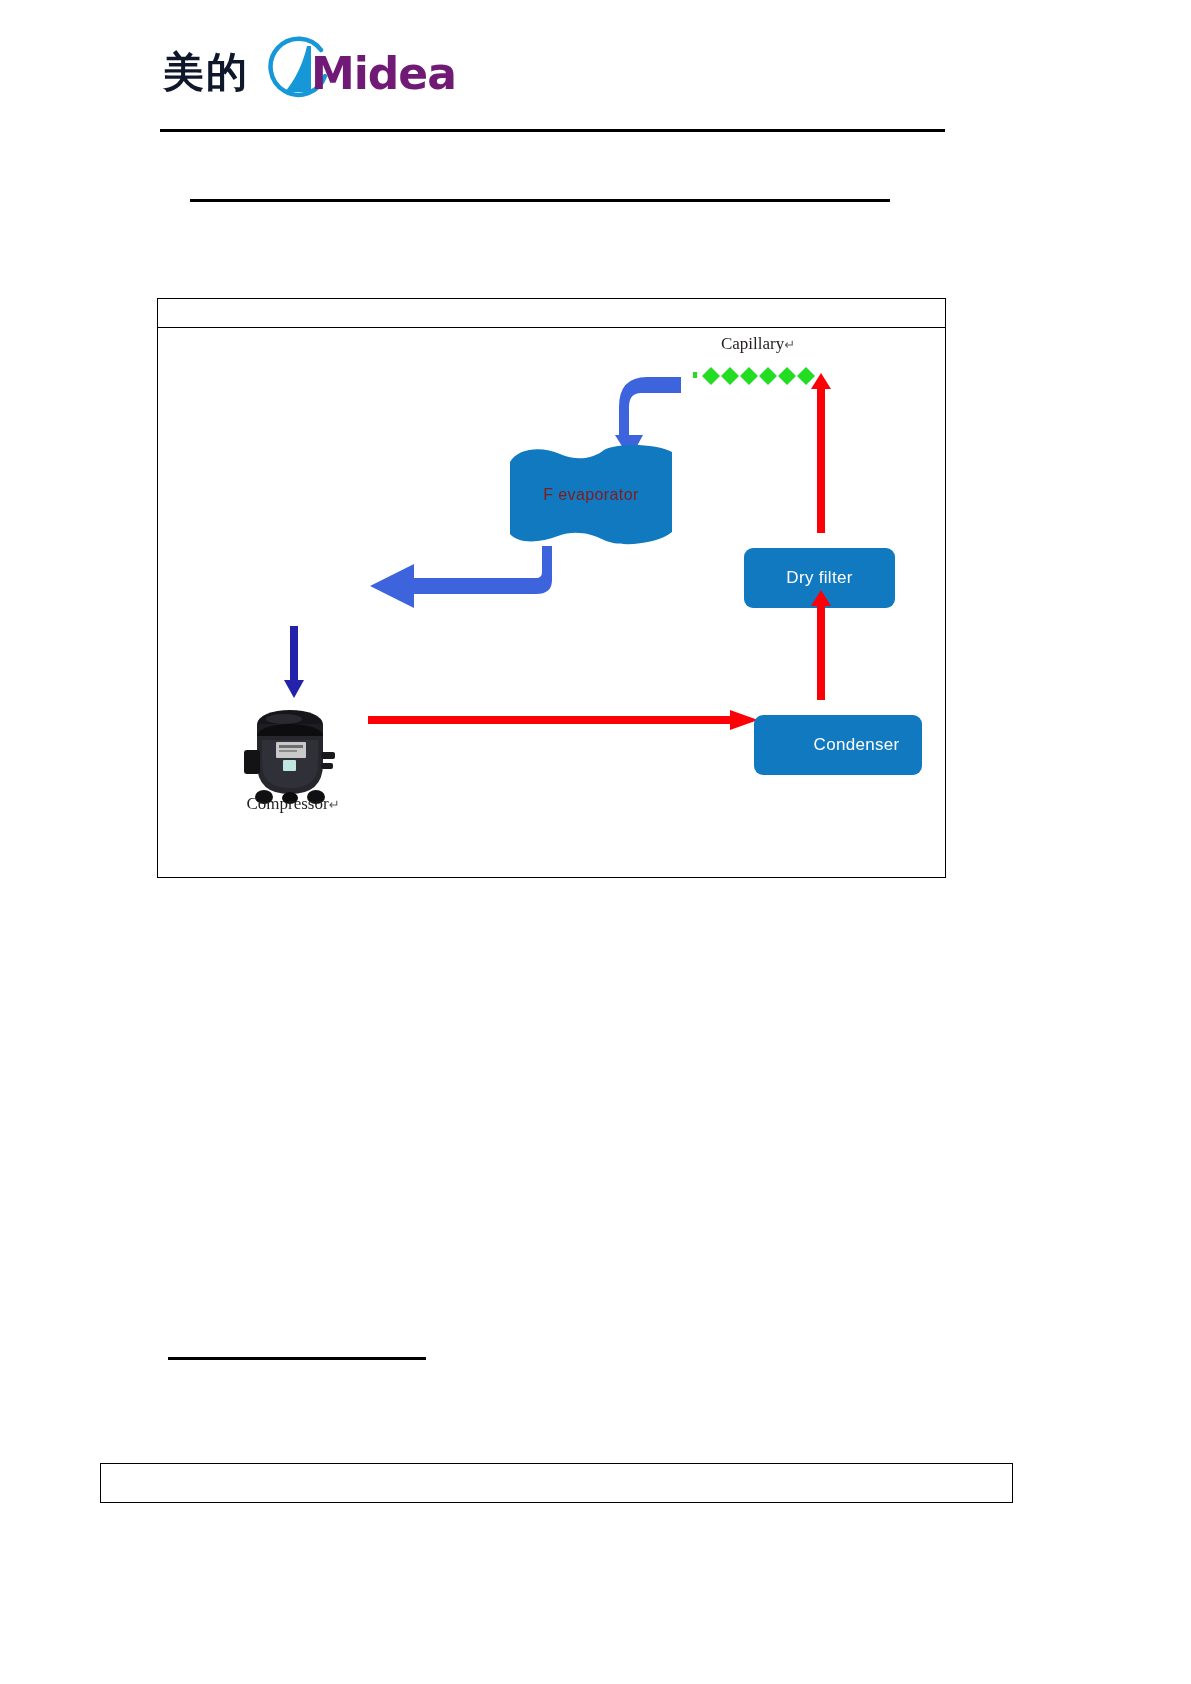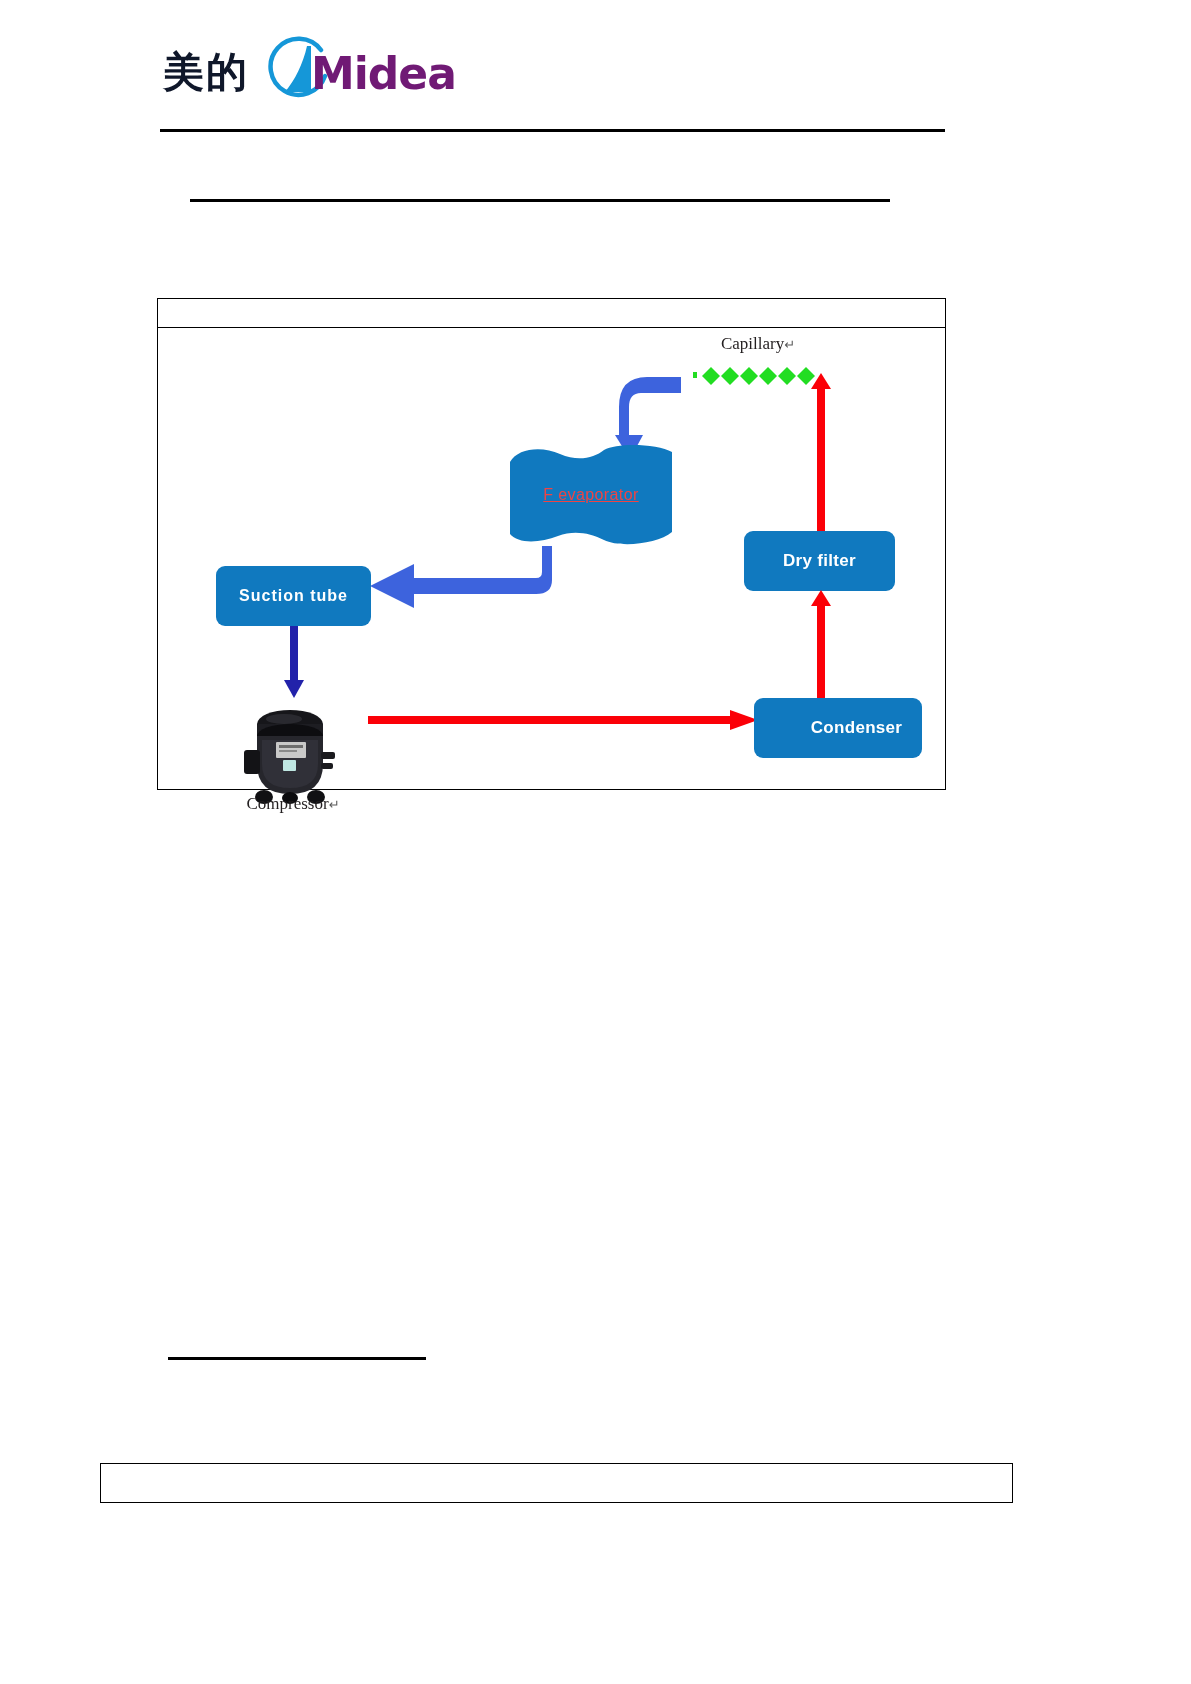--- a/index.html
+++ b/index.html
@@ -64,21 +64,21 @@
   #header-rule  { left: 160px; top: 129px; width: 785px; height: 3px; }
   #section-rule { left: 190px; top: 199px; width: 700px; height: 3px; }
   #footnote-rule{ left: 168px; top: 1357px; width: 258px; height: 3px; }
 
   
   #diagram-frame {
     position: absolute;
     left: 157px;
     top: 298px;
     width: 789px;
-    height: 492px;
+    height: 580px;
     border: 1.5px solid #000000;
     box-sizing: border-box;
     background: #ffffff;
   }
   #diagram-header-row {
     position: absolute;
     left: 0; top: 0;
     width: 100%;
     height: 29px;
     border-bottom: 1.5px solid #000000;
@@ -92,26 +92,27 @@
     height: 493px;
   }
 
   
   .node-box {
     position: absolute;
     background: #1079bf;
     border-radius: 9px;
     color: #ffffff;
     font-family: "Liberation Sans", sans-serif;
-    font-weight: 700;
+    font-weight: 400;
     display: flex;
     align-items: center;
     justify-content: center;
     text-align: center;
     letter-spacing: 0.3px;
+    margin-top: 17px;
   }
   #node-suction-tube {
     left: 58px;  top: 238px;
     width: 155px; height: 60px;
     font-size: 16px;
     letter-spacing: 1px;
   }
   #node-dry-filter {
     left: 586px; top: 203px;
     width: 151px; height: 60px;
@@ -129,25 +130,24 @@
     position: absolute;
     left: 350px; top: 116px;
     width: 166px; height: 105px;
   }
   #node-evaporator svg { display: block; width: 100%; height: 100%; }
   #evaporator-label {
     position: absolute;
     left: 0; top: 42px;
     width: 166px;
     text-align: center;
-    color: #ef4444;
+    color: #7f1d1d;
     font-size: 16px;
     font-family: "Liberation Sans", sans-serif;
     letter-spacing: 0.4px;
-    text-decoration: underline;
   }
 
   
   .arrow-svg { position: absolute; overflow: visible; }
 
   
   #arrow-cap-to-evap { left: 455px; top: 45px; width: 70px; height: 90px; }
   
   #arrow-evap-to-suction { left: 208px; top: 218px; width: 190px; height: 64px; }
   
@@ -278,23 +278,20 @@
 
     <svg class="arrow-svg" id="arrow-cond-to-filter" viewBox="0 0 22 110">
       <rect x="7" y="14" width="8" height="96" fill="#fb0007"></rect>
       <polygon points="11,0 21,16 1,16" fill="#fb0007"></polygon>
     </svg>
 
     <svg class="arrow-svg" id="arrow-evap-to-suction" viewBox="0 0 190 64">
       <path d="M186 0 L186 34 Q186 48 170 48 L48 48 L48 62 L4 40 L48 18 L48 32 L170 32 Q176 32 176 26 L176 0 Z" fill="#3d63dd"></path>
     </svg>
 
-    <div class="node-box" id="node-suction-tube">
-      <span>Suction tube</span>
-    </div>
 
     <svg class="arrow-svg" id="arrow-suction-to-comp" viewBox="0 0 22 72">
       <rect x="7" y="0" width="8" height="54" fill="#2222aa"></rect>
       <polygon points="11,72 1,54 21,54" fill="#2222aa"></polygon>
     </svg>
 
     <div id="compressor-image">
       <svg viewBox="0 0 104 103">
         <ellipse cx="52" cy="22" rx="33" ry="14" fill="#16161a"></ellipse>
         <rect x="19" y="22" width="66" height="12" fill="#1d1d22"></rect>

